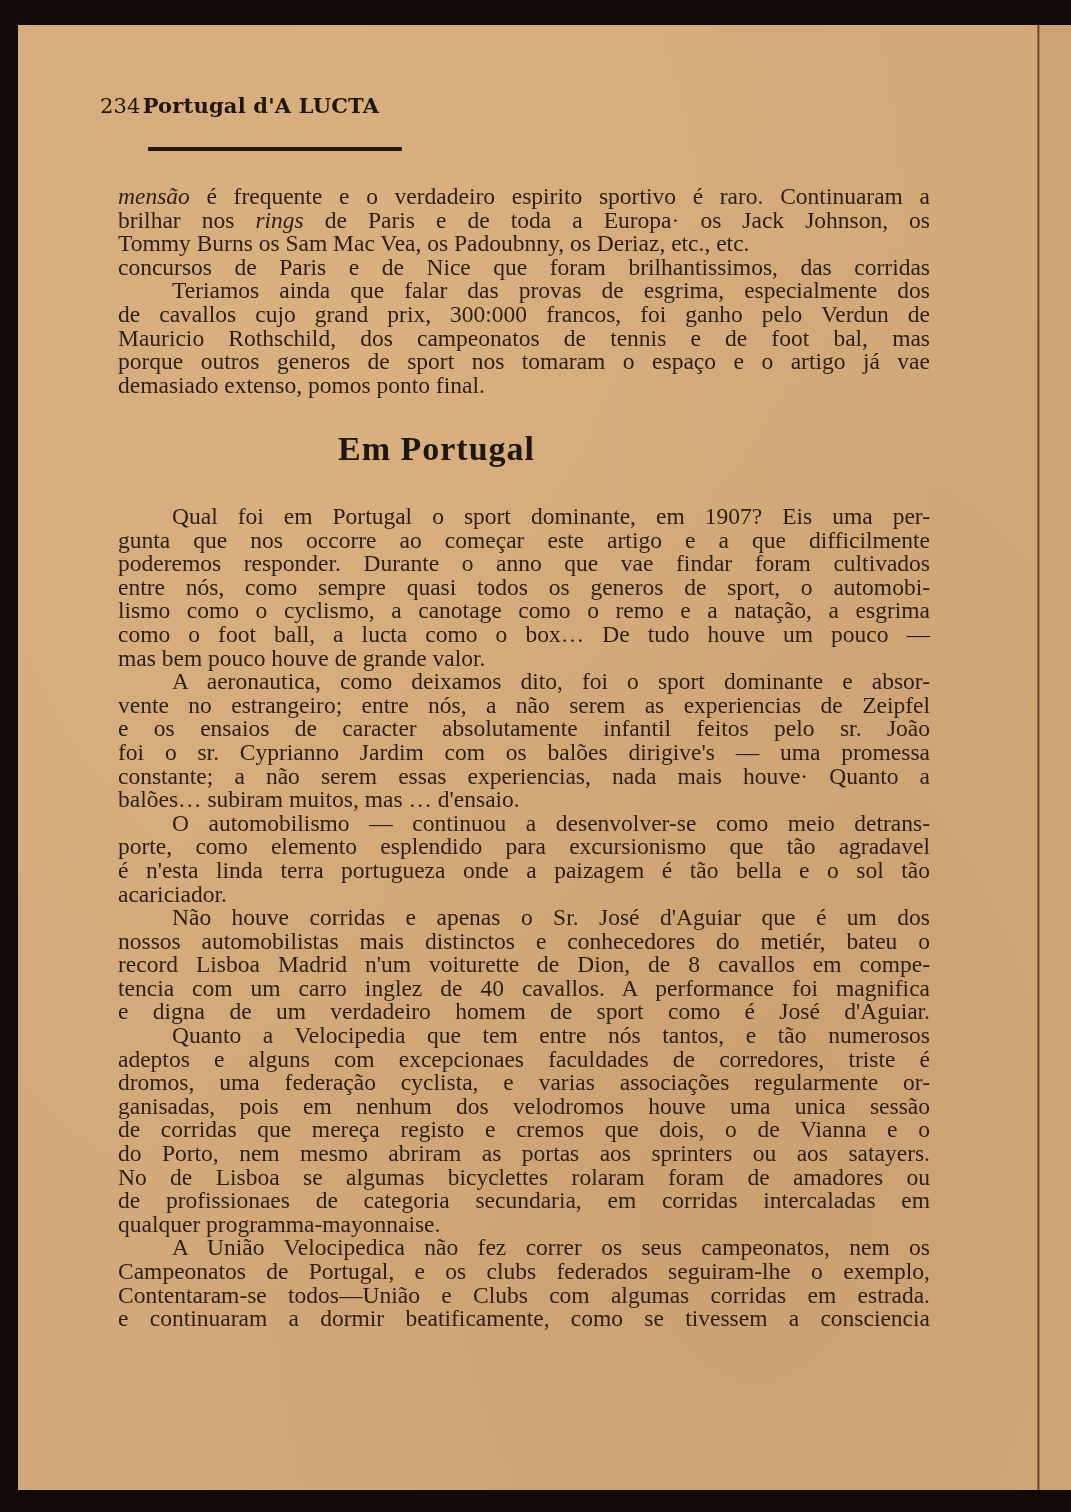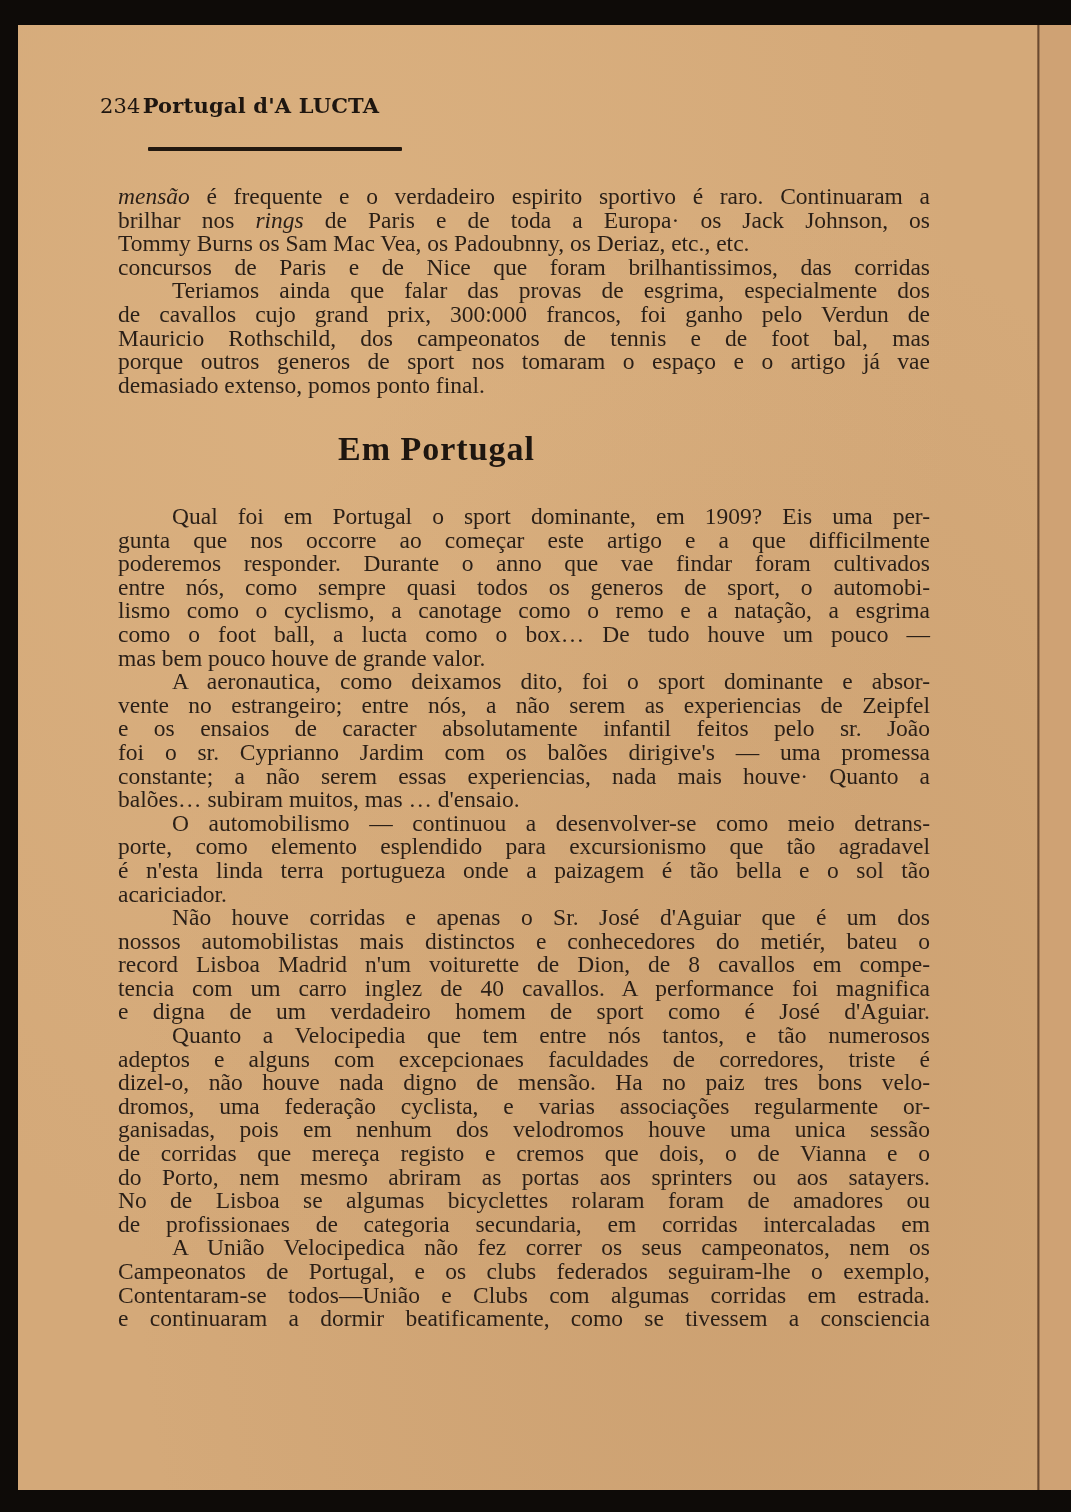--- a/index.html
+++ b/index.html
@@ -57,21 +57,21 @@
     <span class="line" style="padding-left:54px;">Teriamos ainda que falar das provas de esgrima, especialmente dos</span>
     <span class="line">de cavallos cujo grand prix, 300:000 francos, foi ganho pelo Verdun de</span>
     <span class="line">Mauricio Rothschild, dos campeonatos de tennis e de foot bal, mas</span>
     <span class="line">porque outros generos de sport nos tomaram o espaço e o artigo já vae</span>
     <span class="line last">demasiado extenso, pomos ponto final.</span>
   </div>
 
   <div class="section-title" style="left:320px; top:405px;">Em Portugal</div>
 
   <div class="text" style="top:480px; left:100px;">
-    <span class="line" style="padding-left:54px;">Qual foi em Portugal o sport dominante, em 1909? Eis uma per-</span>
+    <span class="line" style="padding-left:54px;">Qual foi em Portugal o sport dominante, em 1907? Eis uma per-</span>
     <span class="line">gunta que nos occorre ao começar este artigo e a que difficilmente</span>
     <span class="line">poderemos responder. Durante o anno que vae findar foram cultivados</span>
     <span class="line">entre nós, como sempre quasi todos os generos de sport, o automobi-</span>
     <span class="line">lismo como o cyclismo, a canotage como o remo e a natação, a esgrima</span>
     <span class="line">como o foot ball, a lucta como o box… De tudo houve um pouco —</span>
     <span class="line last">mas bem pouco houve de grande valor.</span>
 
     <span class="line" style="padding-left:54px;">A aeronautica, como deixamos dito, foi o sport dominante e absor-</span>
     <span class="line">vente no estrangeiro; entre nós, a não serem as experiencias de Zeipfel</span>
     <span class="line">e os ensaios de caracter absolutamente infantil feitos pelo sr. João</span>
@@ -85,26 +85,26 @@
     <span class="line last">acariciador.</span>
 
     <span class="line" style="padding-left:54px;">Não houve corridas e apenas o Sr. José d'Aguiar que é um dos</span>
     <span class="line">nossos automobilistas mais distinctos e conhecedores do metiér, bateu o</span>
     <span class="line">record Lisboa Madrid n'um voiturette de Dion, de 8 cavallos em compe-</span>
     <span class="line">tencia com um carro inglez de 40 cavallos. A performance foi magnifica</span>
     <span class="line">e digna de um verdadeiro homem de sport como é José d'Aguiar.</span>
 
     <span class="line" style="padding-left:54px;">Quanto a Velocipedia que tem entre nós tantos, e tão numerosos</span>
     <span class="line">adeptos e alguns com excepcionaes faculdades de corredores, triste é</span>
-    <span class="line">dizel-o, não houve nada digno de mensão. Ha no paiz tres bons velo-</span>
     <span class="line">dromos, uma federação cyclista, e varias associações regularmente or-</span>
     <span class="line">ganisadas, pois em nenhum dos velodromos houve uma unica sessão</span>
     <span class="line">de corridas que mereça registo e cremos que dois, o de Vianna e o</span>
     <span class="line">do Porto, nem mesmo abriram as portas aos sprinters ou aos satayers.</span>
     <span class="line">No de Lisboa se algumas bicyclettes rolaram foram de amadores ou</span>
     <span class="line">de profissionaes de categoria secundaria, em corridas intercaladas em</span>
+    <span class="line last">qualquer programma-mayonnaise.</span>
 
     <span class="line" style="padding-left:54px;">A União Velocipedica não fez correr os seus campeonatos, nem os</span>
     <span class="line">Campeonatos de Portugal, e os clubs federados seguiram-lhe o exemplo,</span>
     <span class="line">Contentaram-se todos—União e Clubs com algumas corridas em estrada.</span>
     <span class="line">e continuaram a dormir beatificamente, como se tivessem a consciencia</span>
   </div>
 </div>
 
 </body></html>

